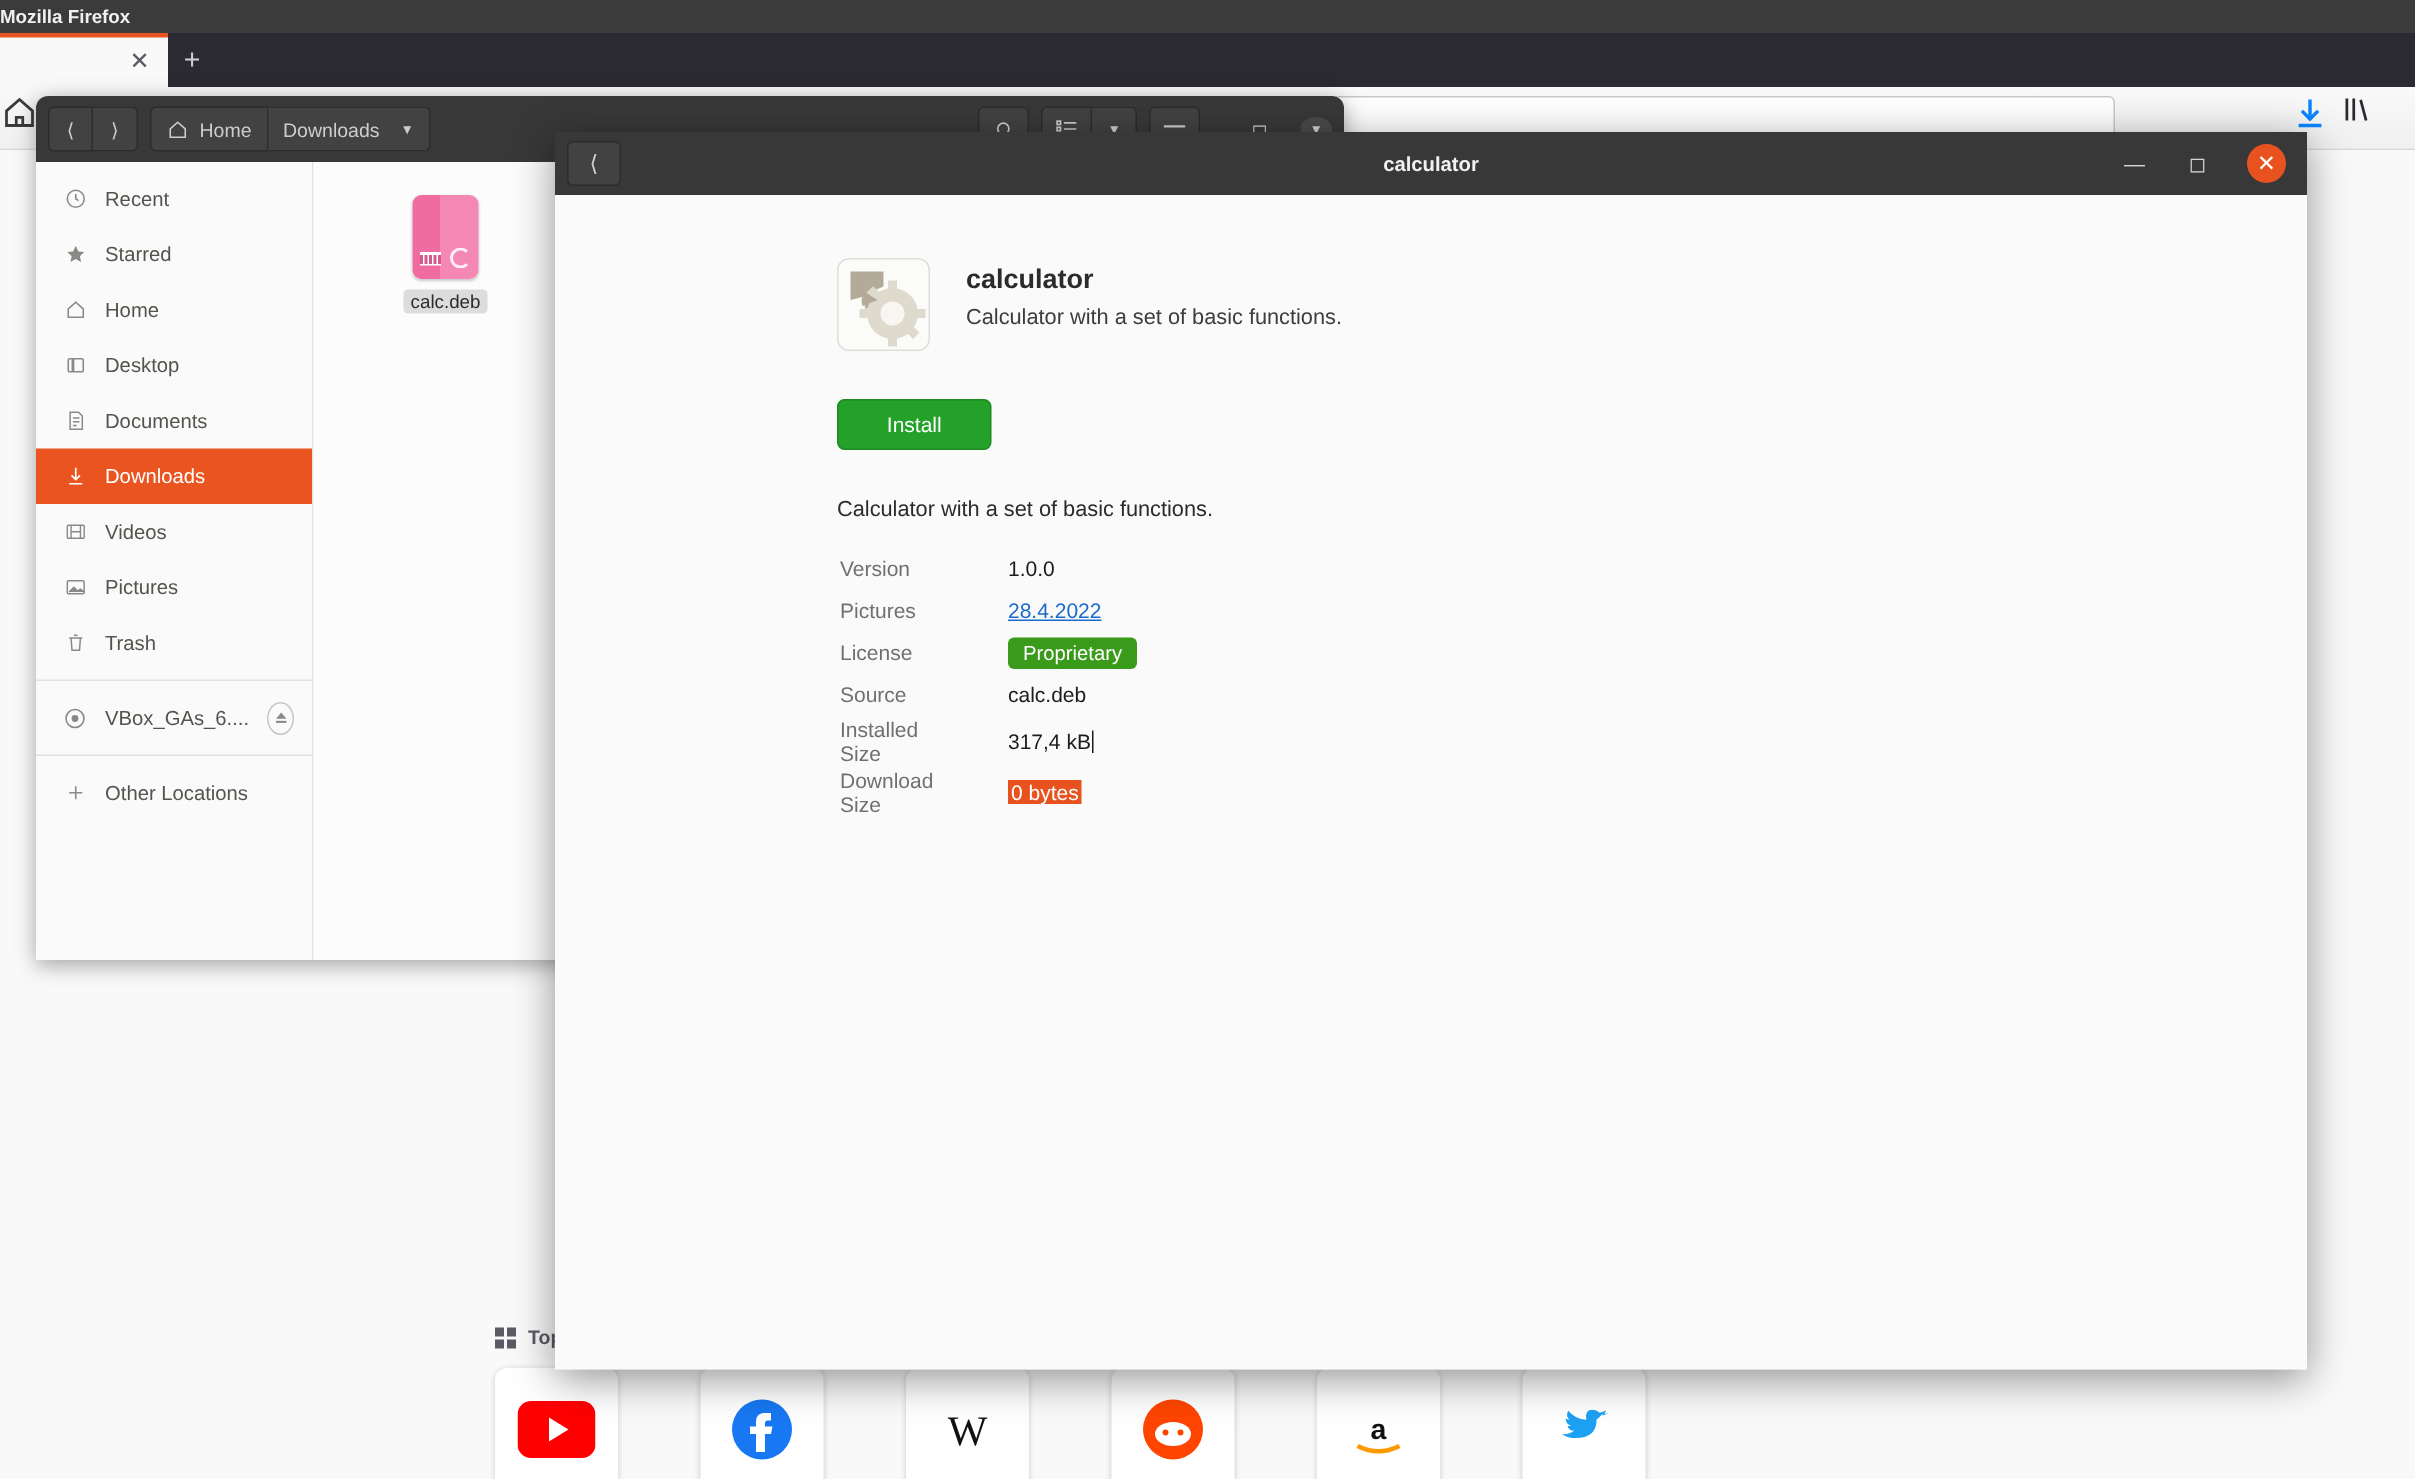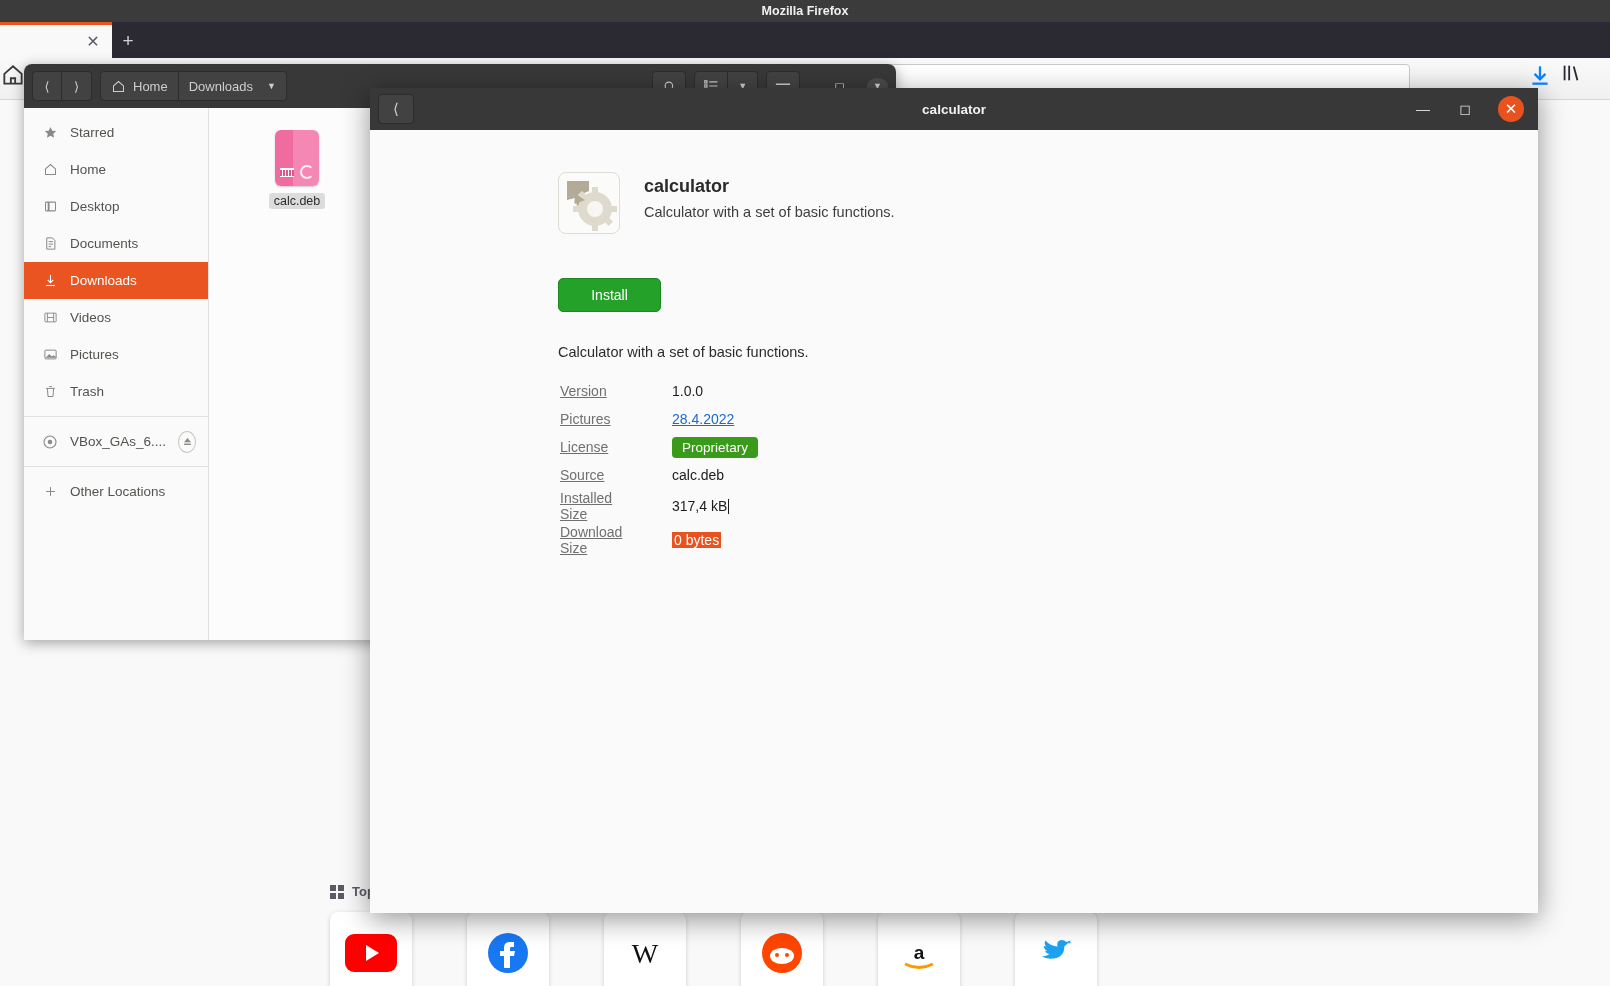--- a/index.html
+++ b/index.html
@@ -9,21 +9,21 @@
     overflow: hidden;
     background: #ffffff;
   }
   #root { position: relative; width: 1610px; height: 986px; }
 
   
   .ff-titlebar {
     position: absolute; left: 0; top: 0; width: 1610px; height: 22px;
     background: #3b3b3b; color: #f2f0ef;
     font-size: 12.5px; font-weight: bold;
-    display: flex; align-items: center; justify-content: center;
+    display: flex; align-items: center; justify-content: flex-start;
   }
   .ff-tabbar {
     position: absolute; left: 0; top: 22px; width: 1610px; height: 36px;
     background: #2b2a33;
   }
   .ff-tab-active {
     position: absolute; left: 0; top: 0; width: 112px; height: 36px;
     background: #f9f9fa; border-top: 3px solid #e95420;
     display: flex; align-items: center; justify-content: flex-end;
   }
@@ -167,29 +167,29 @@
   }
   .sw-body { padding: 42px 0 0 188px; background: #fafafa; height: 783px; }
   .app-row { display: flex; gap: 24px; align-items: flex-start; }
   .app-icon {
     width: 62px; height: 62px; border-radius: 8px; background: #fbfbfa;
     border: 1px solid #e0ddd6; position: relative; overflow: hidden;
   }
   .app-name { font-size: 18px; font-weight: bold; color: #2b2b2b; margin-top: 4px; }
   .app-sum { font-size: 14.5px; color: #3d3d3d; margin-top: 7px; }
   .install-btn {
-    margin-top: 44px; width: 103px; height: 34px; background: #23a128;
+    margin-top: 32px; width: 103px; height: 34px; background: #23a128;
     border: 1px solid #1c8a20; border-radius: 5px; color: #ffffff;
     font-size: 14px; display: flex; align-items: center; justify-content: center;
   }
   .desc { margin-top: 32px; font-size: 14.5px; color: #2b2b2b; }
   .details-h { margin-top: 36px; font-size: 17px; font-weight: bold; color: #2b2b2b; }
   .detail-tbl { margin-top: 16px; font-size: 14px; }
   .detail-tbl tr { height: 26px; }
-  .detail-tbl td.k { color: #707070; padding-right: 40px; vertical-align: middle; width: 110px; text-decoration: underline; }
+  .detail-tbl td.k { color: #707070; padding-right: 40px; vertical-align: middle; width: 110px; }
   .detail-tbl td.v { color: #1c1c1c; vertical-align: middle; }
   .link { color: #1b6acb; text-decoration: underline; }
   .pill-green {
     display: inline-block; background: #3a9b1b; color: #fff; border-radius: 4px;
     padding: 3px 10px; font-size: 13.5px;
   }
   .hl-orange { background: #e8521f; color: #ffffff; padding: 0 2px; }
   .caret { display: inline-block; width: 1px; height: 15px; background: #1c1c1c; vertical-align: -3px; margin-left: 1px; }
 </style>
 </head>
@@ -347,20 +347,29 @@
       </div>
       <div class="nt-wc">
         <span>◻</span>
         <span style="background:#4a4a4a;border-radius:50%;padding:3px 6px;font-size:9px">▼</span>
       </div>
     </div>
 
     <div class="nt-body">
       <div class="nt-sidebar">
 
+        <div class="sb-item">
+          <span class="sb-icon">
+            <svg width="15" height="15" viewBox="0 0 24 24" fill="none" stroke="#8b8985" stroke-width="1.7">
+                <circle cx="12" cy="12" r="9"></circle>
+                <path d="M12 7 v5 l3 2"></path>
+              </svg>
+          </span>
+          <span>Recent</span>
+        </div>
 
         <div class="sb-item">
           <span class="sb-icon">
             <svg width="15" height="15" viewBox="0 0 24 24" fill="#8b8985">
                 <path d="M12 3 l2.8 6 6.2 .7 -4.6 4.3 1.3 6.2 -5.7 -3.2 -5.7 3.2 1.3 -6.2 -4.6 -4.3 6.2 -.7z"></path>
               </svg>
           </span>
           <span>Starred</span>
         </div>
 

